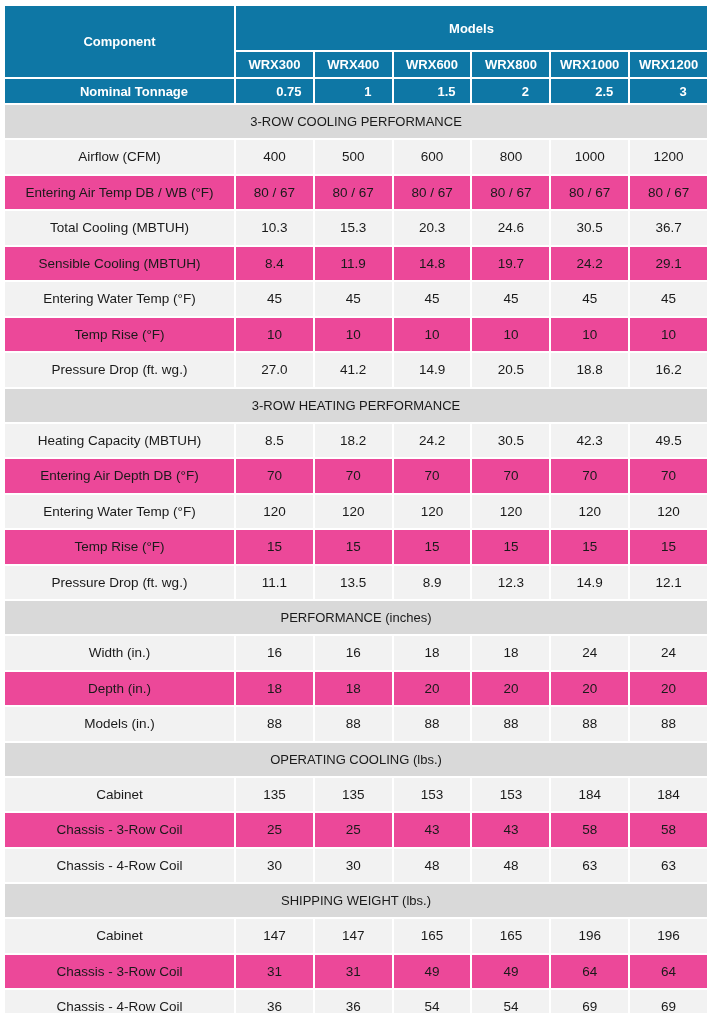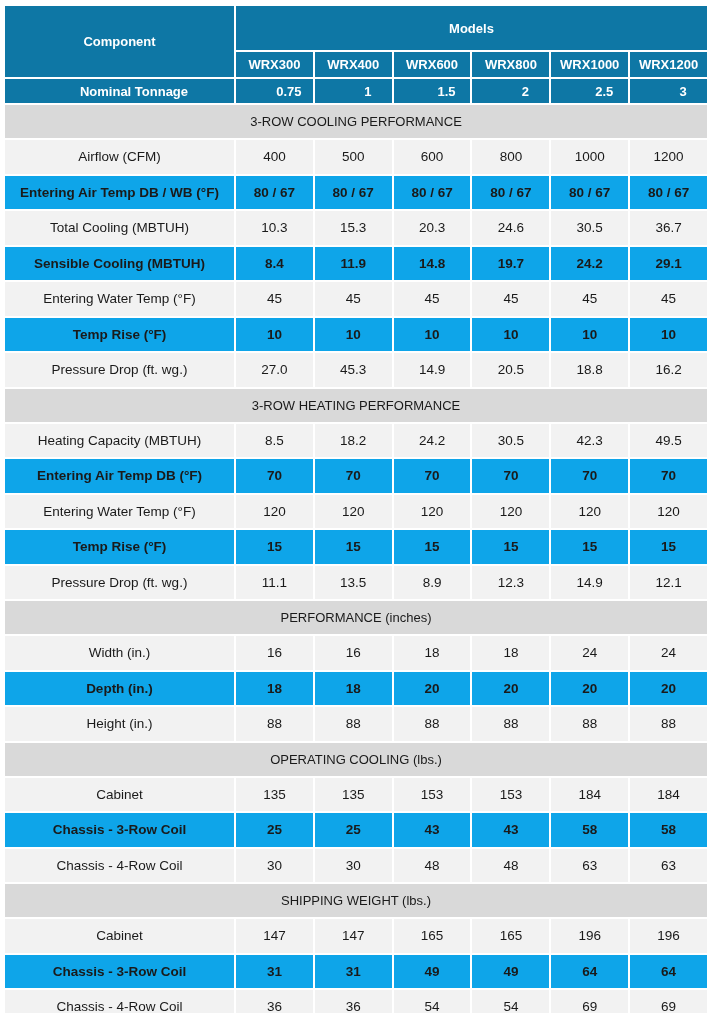--- a/index.html
+++ b/index.html
@@ -11,21 +11,21 @@
   }
   .spec th, .spec td { text-align: center; vertical-align: middle; padding: 0; font-size: 13.5px; color: #1a1a1a; }
   .spec col.c0 { width: 229px; }
   .spec th.hdr { background: #0e77a5; color: #ffffff; font-weight: bold; font-size: 13px; }
   .spec tr.h1 th { height: 44px; }
   .spec tr.h2 th { height: 25px; }
   .spec tr.h3 th { height: 24px; padding-left: 29px; }
   .spec td.section { background: #d9d9d9; font-weight: normal; height: 33px; font-size: 13px; }
   .spec tr.row td { height: 33.5px; }
   .spec tr.light td { background: #f2f2f2; }
-  .spec tr.dark td { background: #0ea5e9; font-weight: bold; }
+  .spec tr.dark td { background: #ec4899; }
 </style>
 </head>
 <body>
 
 <table class="spec">
   <colgroup>
     <col class="c0">
       <col>
       <col>
       <col>
@@ -110,40 +110,40 @@
         <td>10</td>
         <td>10</td>
         <td>10</td>
         <td>10</td>
         <td>10</td>
         <td>10</td>
       </tr>
       <tr class="row light">
         <td>Pressure Drop (ft. wg.)</td>
         <td>27.0</td>
-        <td>45.3</td>
+        <td>41.2</td>
         <td>14.9</td>
         <td>20.5</td>
         <td>18.8</td>
         <td>16.2</td>
       </tr>
       <tr>
         <td class="section" colspan="7">3-ROW HEATING PERFORMANCE</td>
       </tr>
       <tr class="row light">
         <td>Heating Capacity (MBTUH)</td>
         <td>8.5</td>
         <td>18.2</td>
         <td>24.2</td>
         <td>30.5</td>
         <td>42.3</td>
         <td>49.5</td>
       </tr>
       <tr class="row dark">
-        <td>Entering Air Temp DB (°F)</td>
+        <td>Entering Air Depth DB (°F)</td>
         <td>70</td>
         <td>70</td>
         <td>70</td>
         <td>70</td>
         <td>70</td>
         <td>70</td>
       </tr>
       <tr class="row light">
         <td>Entering Water Temp (°F)</td>
         <td>120</td>
@@ -186,21 +186,21 @@
       <tr class="row dark">
         <td>Depth (in.)</td>
         <td>18</td>
         <td>18</td>
         <td>20</td>
         <td>20</td>
         <td>20</td>
         <td>20</td>
       </tr>
       <tr class="row light">
-        <td>Height (in.)</td>
+        <td>Models (in.)</td>
         <td>88</td>
         <td>88</td>
         <td>88</td>
         <td>88</td>
         <td>88</td>
         <td>88</td>
       </tr>
       <tr>
         <td class="section" colspan="7">OPERATING COOLING (lbs.)</td>
       </tr>

